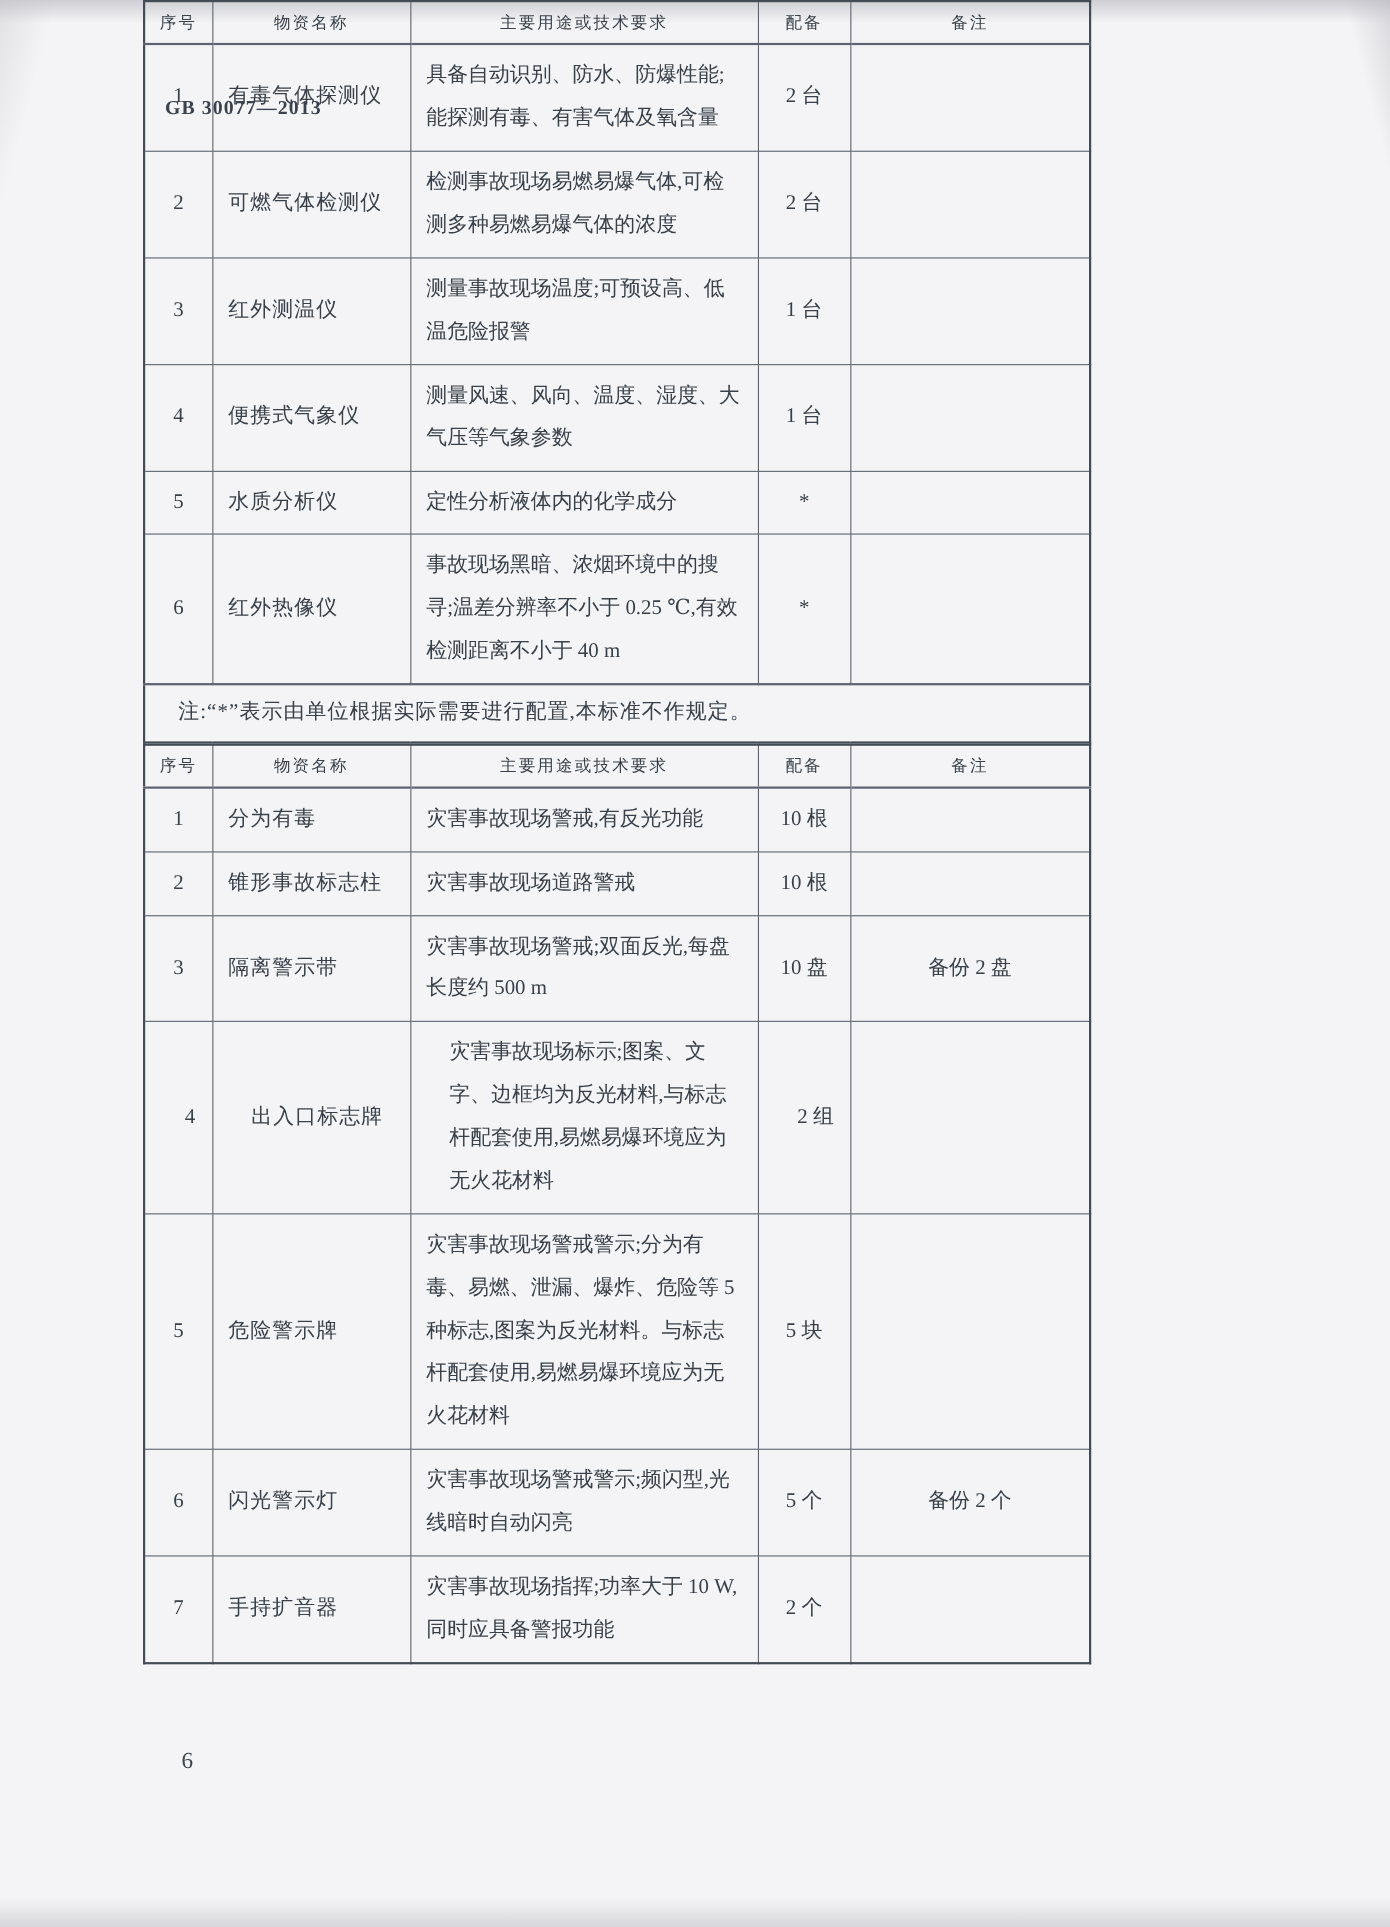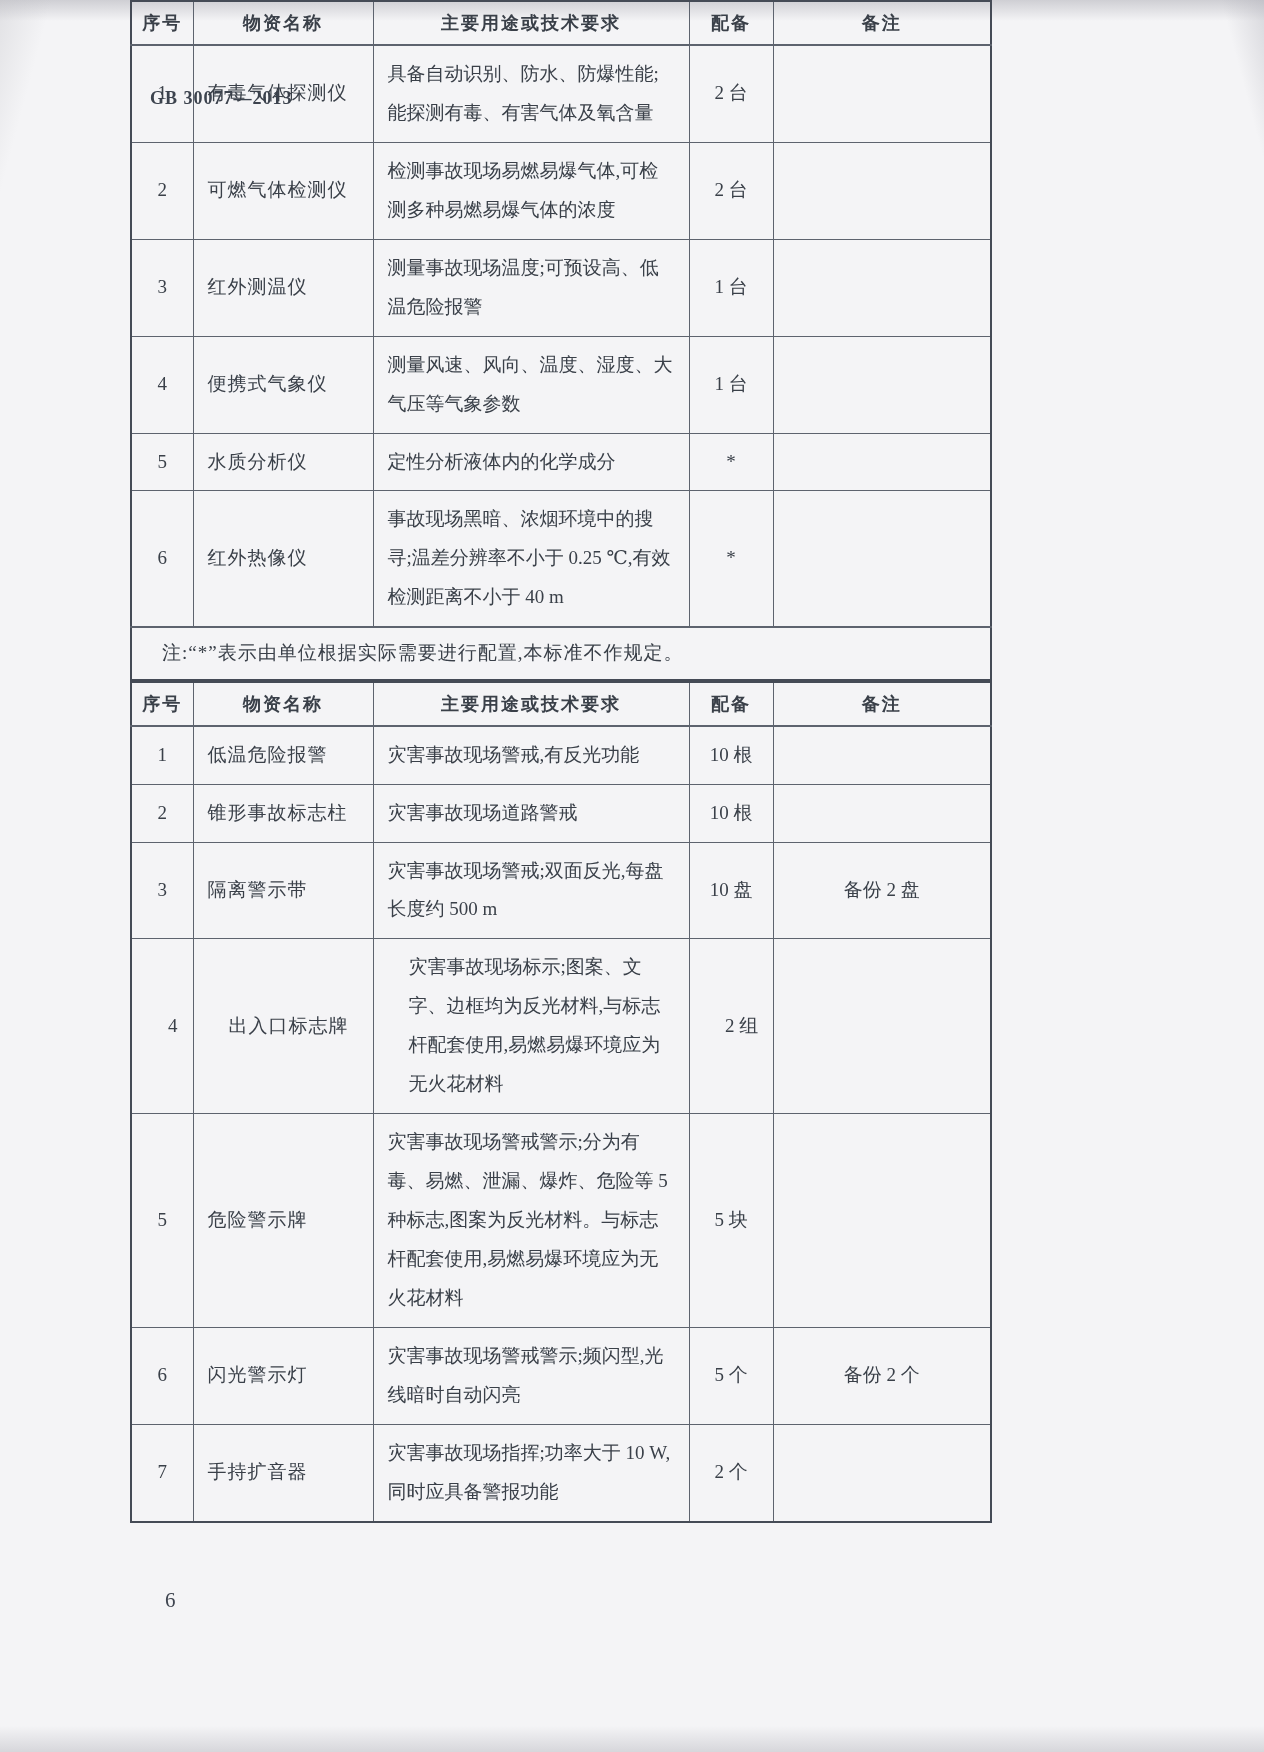--- a/index.html
+++ b/index.html
@@ -52,22 +52,22 @@
     table-layout: fixed;
     font-size: 19px;
     color: #3a4049;
     background: transparent;
   }
   table.spec, table.spec th, table.spec td {
     border: 1px solid #5d636e;
   }
   table.spec { border: 2px solid #454b56; }
   table.spec thead th {
-    font-weight: bold;
-    font-size: 18px;
+    font-weight: normal;
+    font-size: 15px;
     padding: 9px 6px;
     border-bottom-width: 2px;
     letter-spacing: 2px;
   }
   table.spec td {
     padding: 9px 14px;
     line-height: 2.05;
     vertical-align: middle;
   }
   td.cell-no { text-align: center; padding-left: 4px; padding-right: 4px; }
@@ -192,21 +192,21 @@
           <th>序号</th>
           <th>物资名称</th>
           <th>主要用途或技术要求</th>
           <th>配备</th>
           <th>备注</th>
         </tr>
       </thead>
       <tbody>
           <tr>
             <td class="cell-no">1</td>
-            <td class="cell-name">低温危险报警</td>
+            <td class="cell-name">分为有毒</td>
             <td class="cell-usage">灾害事故现场警戒,有反光功能</td>
             <td class="cell-qty">10 根</td>
             <td class="cell-remark"></td>
           </tr>
           <tr>
             <td class="cell-no">2</td>
             <td class="cell-name">锥形事故标志柱</td>
             <td class="cell-usage">灾害事故现场道路警戒</td>
             <td class="cell-qty">10 根</td>
             <td class="cell-remark"></td>

